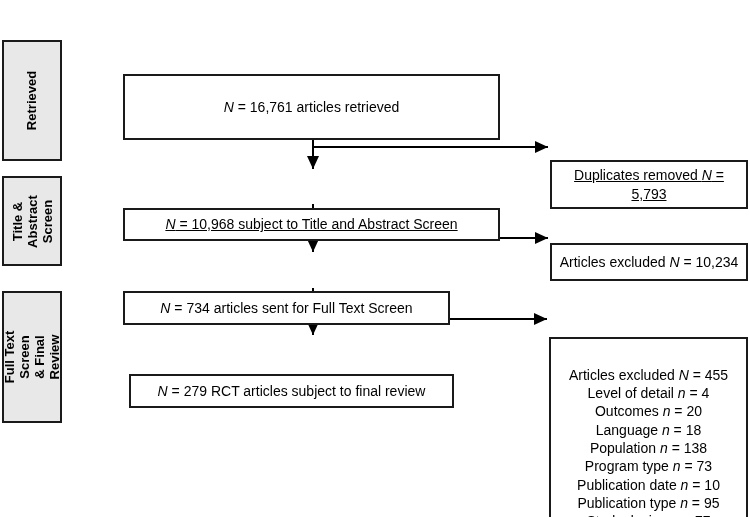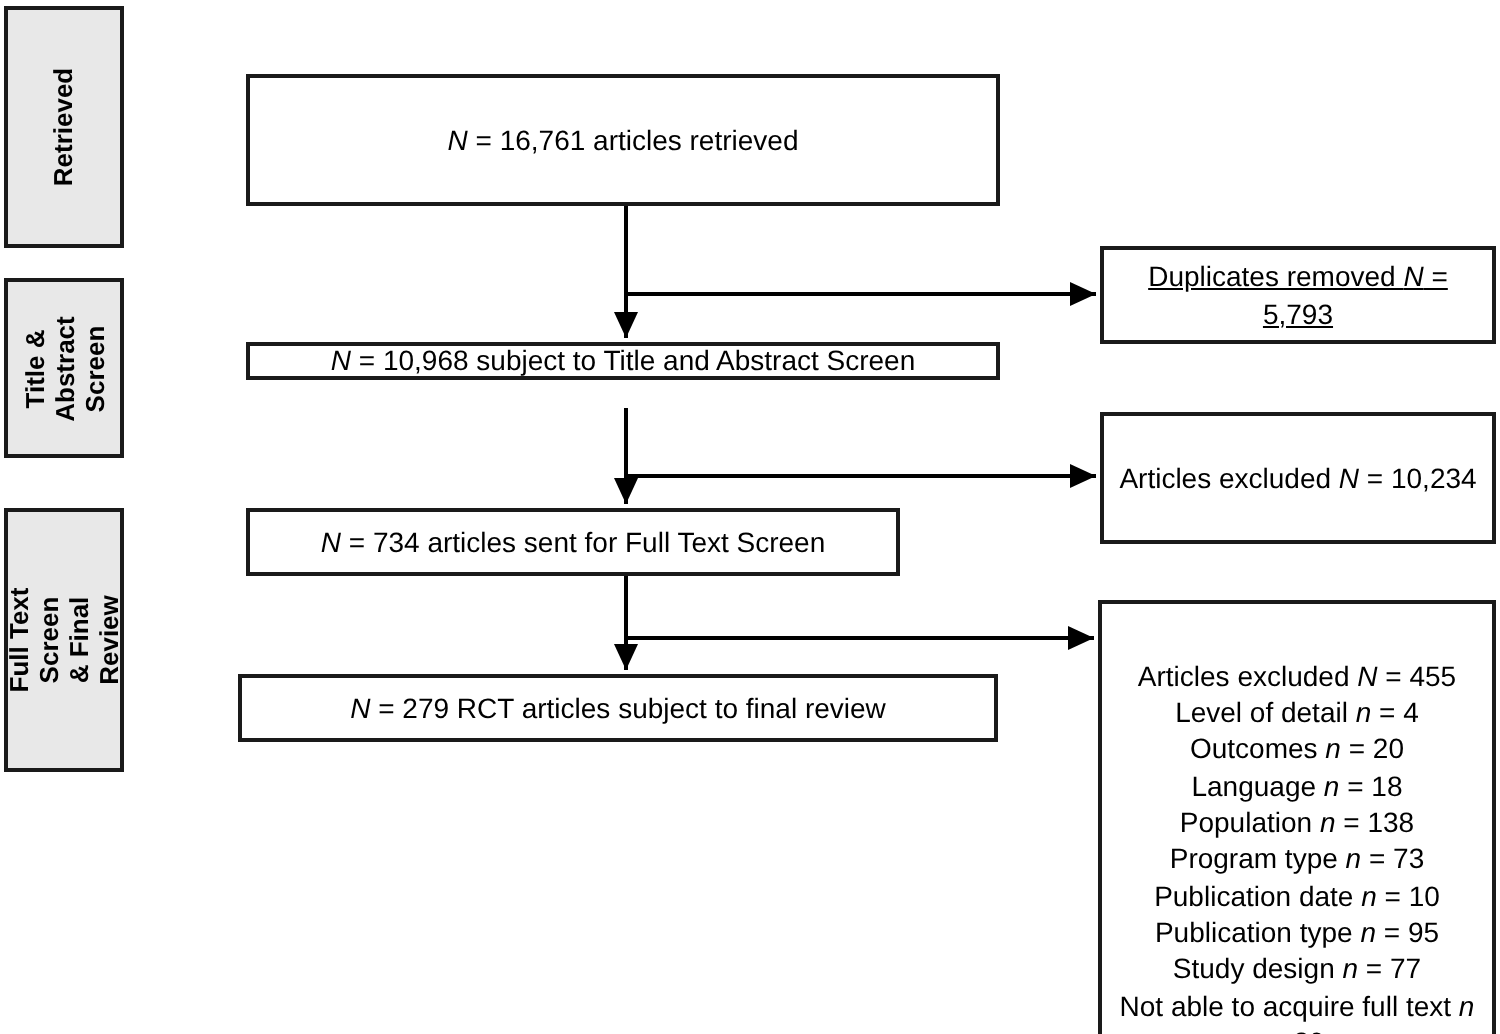--- a/index.html
+++ b/index.html
@@ -21,20 +21,21 @@
   .connectors .ah { fill: var(--line, #000000); }
 
   .box {
     position: absolute;
     box-sizing: border-box;
     border: 2px solid var(--border, #1a1a1a);
     display: flex;
     align-items: center;
     justify-content: center;
     text-align: center;
+    margin-top: 37px;
   }
   .flow-box {
     background: var(--boxfill, #ffffff);
     font-size: 14px;
     line-height: 17px;
   }
   .excl-box {
     background: var(--boxfill, #ffffff);
     font-size: 14px;
     line-height: 19px;
@@ -51,26 +52,26 @@
     width: max-content;
   }
   i { font-style: italic; }
 
   
   #stage-1 { left: 2px;   top: 3px;   width: 60px;  height: 121px; }
   #stage-2 { left: 2px;   top: 139px; width: 60px;  height: 90px;  }
   #stage-3 { left: 2px;   top: 254px; width: 60px;  height: 132px; }
 
   #flow-1  { left: 123px; top: 37px;  width: 377px; height: 66px;  }
-  #flow-2  { left: 123px; top: 171px; width: 377px; height: 19px;  }
+  #flow-2  { left: 123px; top: 171px; width: 377px; height: 33px; text-decoration: underline;  }
   #flow-3  { left: 123px; top: 254px; width: 327px; height: 34px;  }
-  #flow-4  { left: 119px; top: 337px; width: 380px; height: 34px;  }
+  #flow-4  { left: 129px; top: 337px; width: 325px; height: 34px;  }
 
   #excl-1  { left: 550px; top: 123px; width: 198px; height: 49px; text-decoration: underline;  }
-  #excl-2  { left: 550px; top: 206px; width: 198px; height: 66px;  }
+  #excl-2  { left: 550px; top: 206px; width: 198px; height: 38px;  }
   #excl-3  { left: 549px; top: 300px; width: 199px; height: 259px; }
 </style>
 </head>
 <body>
 
 <div class="canvas" style="--bg: #ffffff; --boxfill: #ffffff; --stagefill: #e8e8e8; --border: #1a1a1a; --line: #000000; --text: #000000;">
 
   <svg class="connectors" viewBox="0 0 750 517" xmlns="http://www.w3.org/2000/svg">
     <defs>
       <marker id="ah" markerUnits="userSpaceOnUse" markerWidth="14" markerHeight="12" refX="13" refY="6" orient="auto">

